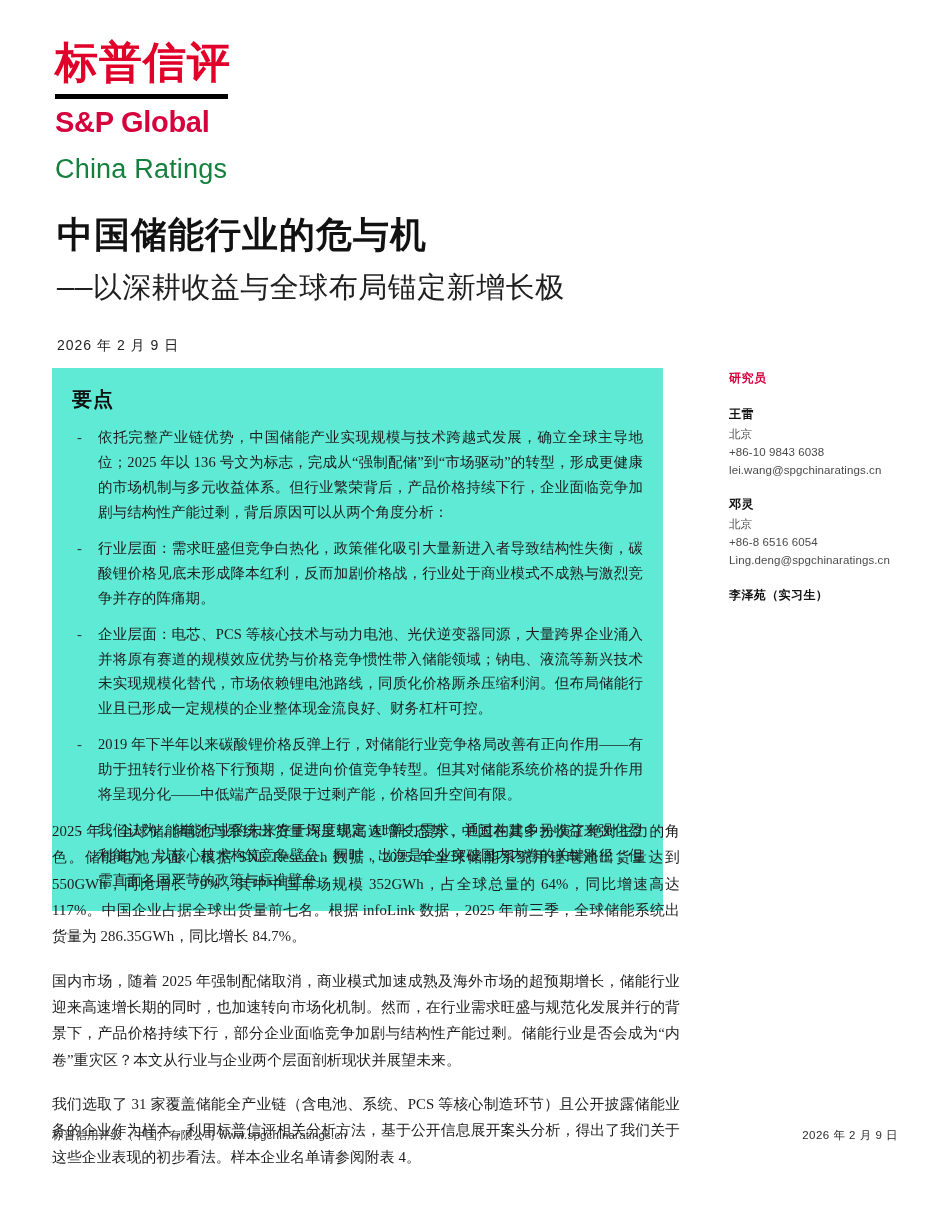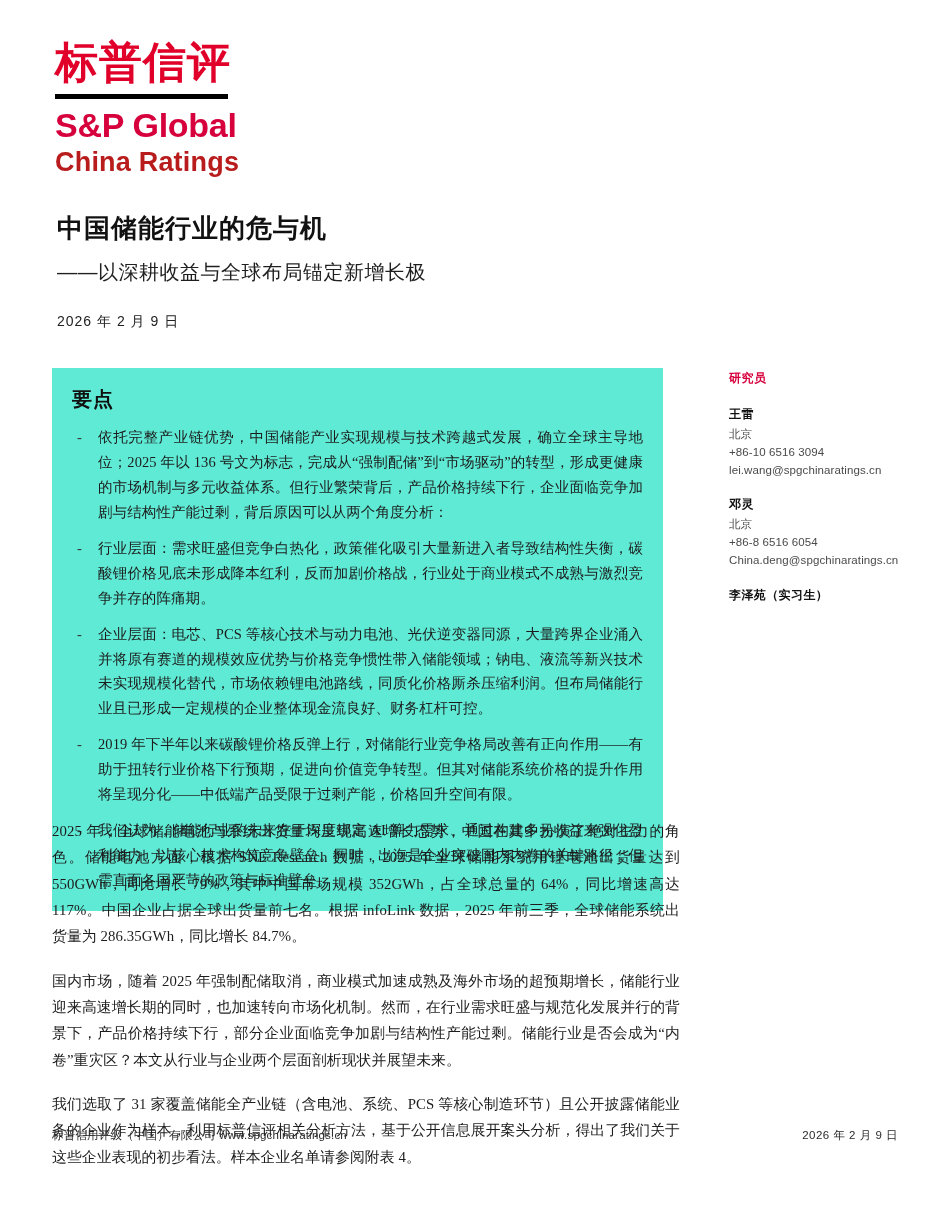--- a/index.html
+++ b/index.html
@@ -40,55 +40,55 @@
     white-space: nowrap;
   }
   .logo-rule {
     width: 173px;
     height: 5px;
     background: #000000;
     margin-top: 8px;
     margin-bottom: 7px;
   }
   .logo-sp {
-    font-size: 34px;
+    font-size: 29px;
     font-weight: bold;
     color: #d6003c;
     letter-spacing: -0.3px;
     line-height: 1.12;
     white-space: nowrap;
   }
   .logo-cr {
     font-size: 27px;
-    font-weight: bold;
-    color: #b91c1c;
+    font-weight: normal;
+    color: #15803d;
     letter-spacing: 0.2px;
     line-height: 1.2;
-    margin-top: 2px;
+    margin-top: 14px;
     white-space: nowrap;
   }
 
   
   .title-block {
     position: absolute;
     left: 57px;
     top: 212px;
     width: 620px;
   }
   .doc-title {
-    font-size: 26px;
+    font-size: 36px;
     font-weight: bold;
     color: #111111;
     letter-spacing: 1px;
     line-height: 1.25;
     margin: 0;
   }
   .doc-subtitle {
-    font-family: Liberation Sans, sans-serif;
-    font-size: 20px;
+    font-family: Liberation Mono, monospace;
+    font-size: 29px;
     font-weight: normal;
     color: #1f1f1f;
     letter-spacing: 0.5px;
     line-height: 1.3;
     margin: 14px 0 0 0;
   }
   .doc-date {
     font-size: 14px;
     color: #222222;
     letter-spacing: 1px;
@@ -266,29 +266,29 @@
     <p class="body-p">国内市场，随着 2025 年强制配储取消，商业模式加速成熟及海外市场的超预期增长，储能行业迎来高速增长期的同时，也加速转向市场化机制。然而，在行业需求旺盛与规范化发展并行的背景下，产品价格持续下行，部分企业面临竞争加剧与结构性产能过剩。储能行业是否会成为“内卷”重灾区？本文从行业与企业两个层面剖析现状并展望未来。</p>
     <p class="body-p">我们选取了 31 家覆盖储能全产业链（含电池、系统、PCS 等核心制造环节）且公开披露储能业务的企业作为样本，利用标普信评相关分析方法，基于公开信息展开案头分析，得出了我们关于这些企业表现的初步看法。样本企业名单请参阅附表 4。</p>
   </div>
 
   <div class="sidebar">
     <div class="sidebar-heading">研究员</div>
 
     <div class="analyst">
       <div class="analyst-name">王雷</div>
       <div class="analyst-line">北京</div>
-      <div class="analyst-line">+86-10 6516 3094</div>
+      <div class="analyst-line">+86-10 9843 6038</div>
       <div class="analyst-line">lei.wang@spgchinaratings.cn</div>
     </div>
 
     <div class="analyst">
       <div class="analyst-name">邓灵</div>
       <div class="analyst-line">北京</div>
       <div class="analyst-line">+86-8 6516 6054</div>
-      <div class="analyst-line">China.deng@spgchinaratings.cn</div>
+      <div class="analyst-line">Ling.deng@spgchinaratings.cn</div>
     </div>
 
     <div class="analyst">
       <div class="analyst-name">李泽苑（实习生）</div>
     </div>
   </div>
 
   <div class="footer">
     <div class="footer-left">标普信用评级（中国）有限公司 www.spgchinaratings.cn</div>
     <div class="footer-right">2026 年 2 月 9 日</div>

